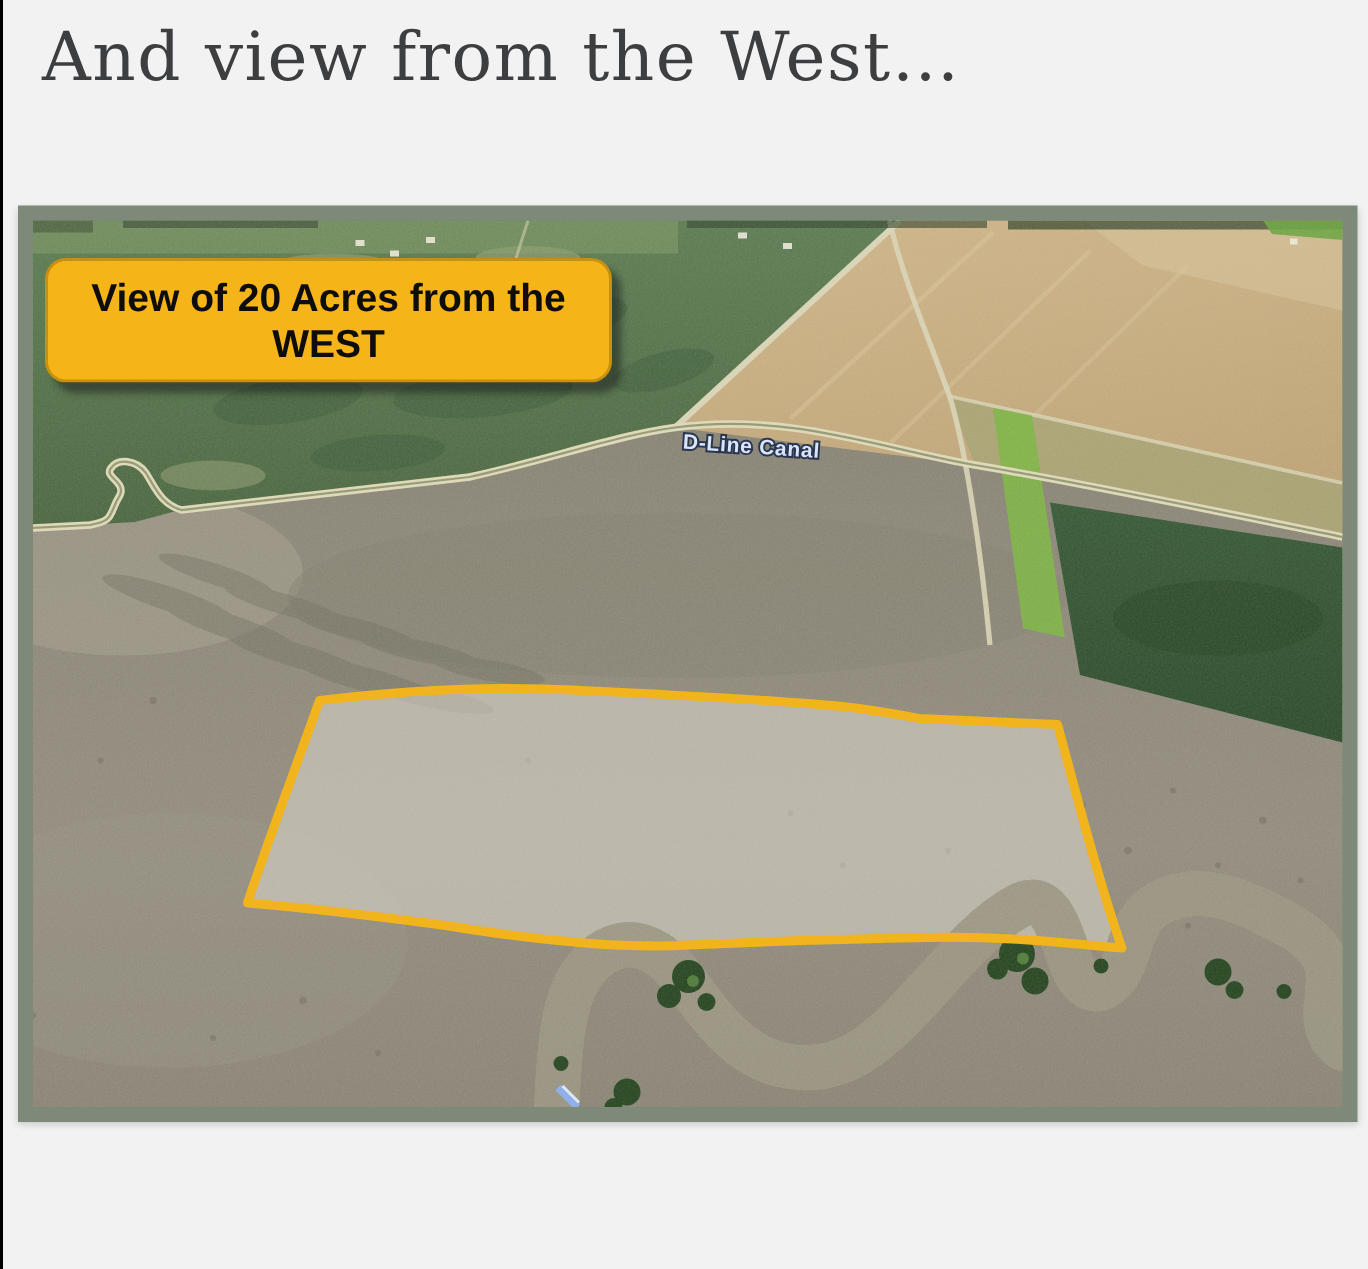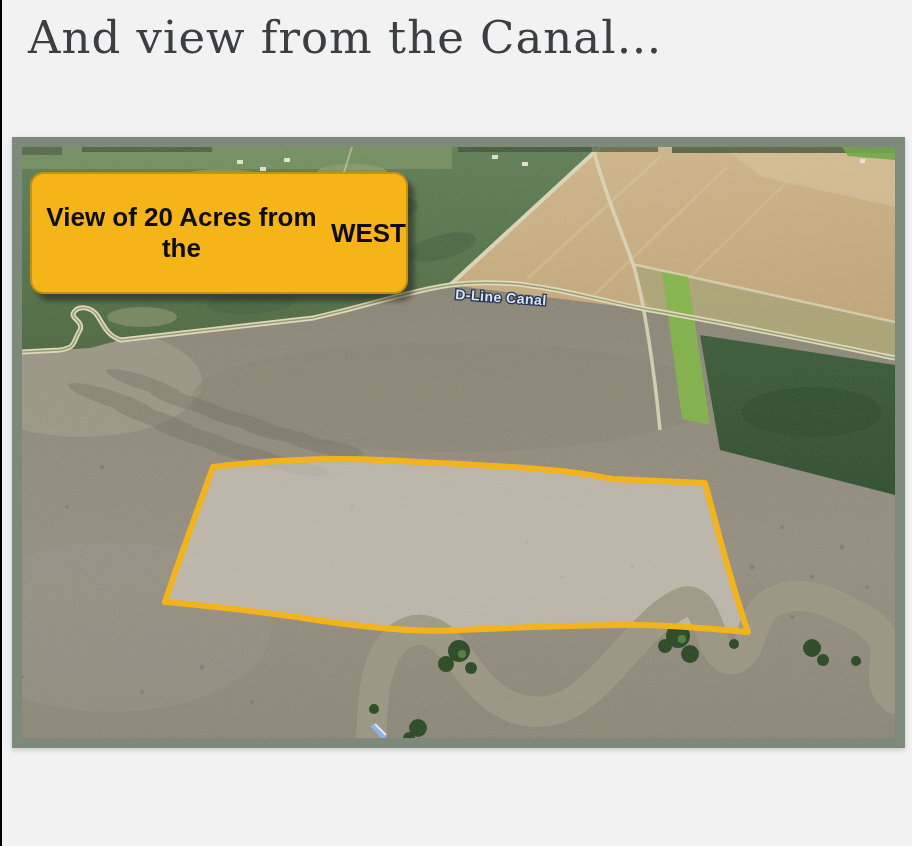--- a/index.html
+++ b/index.html
@@ -15,39 +15,39 @@
     font-size:45px;line-height:1.15;letter-spacing:1px;
     color:#3d3e40;white-space:nowrap;
   }
   .photo-frame{
     position:absolute;left:12px;top:137px;width:893px;height:611px;
     background:#7d8a7a;padding:10px;box-sizing:border-box;
     box-shadow:0 2px 5px rgba(0,0,0,.18);
   }
   .photo-frame svg{display:block;width:873px;height:591px;}
   .callout{
-    position:absolute;left:30px;top:172px;width:378px;height:122px;
+    position:absolute;left:30px;top:172px;width:378px;height:83px;
     background:#F5B417;border:2px solid rgba(115,80,0,.35);border-radius:14px;
     box-sizing:border-box;
     box-shadow:6px 7px 5px rgba(25,25,25,.5);
-    display:flex;flex-direction:row;justify-content:center;align-items:center;
+    display:flex;flex-direction:column;justify-content:center;align-items:center;
     text-align:center;font-weight:bold;font-size:26px;line-height:31px;color:#0d0d0d;
   }
   .map-label{
     font-family:"Liberation Sans",sans-serif;
     font-weight:bold;font-size:14px;letter-spacing:.5px;
     paint-order:stroke;stroke:#2a3550;stroke-width:2.6px;fill:#d9e6fa;
   }
 </style>
 </head>
 <body>
 
 <div class="left-edge"></div>
 
-<div class="slide-title">And view from the Canal…</div>
+<div class="slide-title">And view from the West…</div>
 
 <div class="photo-frame">
   <svg viewBox="0 0 873 591" xmlns="http://www.w3.org/2000/svg">
     <defs>
       <linearGradient id="scrubGrad" x1="0" y1="0" x2="0" y2="1">
         <stop offset="0" stop-color="#7f7c6c"></stop>
         <stop offset="0.35" stop-color="#8a8576"></stop>
         <stop offset="0.7" stop-color="#918b7d"></stop>
         <stop offset="1" stop-color="#898374"></stop>
       </linearGradient>

